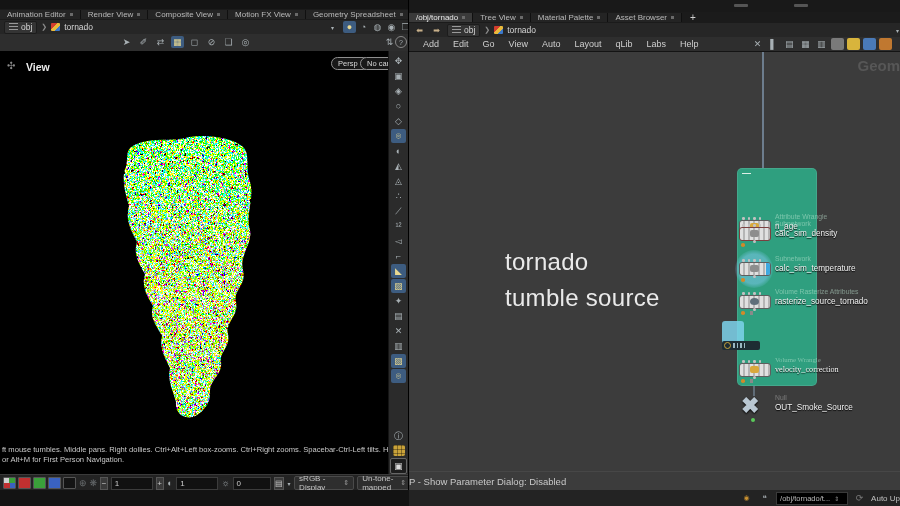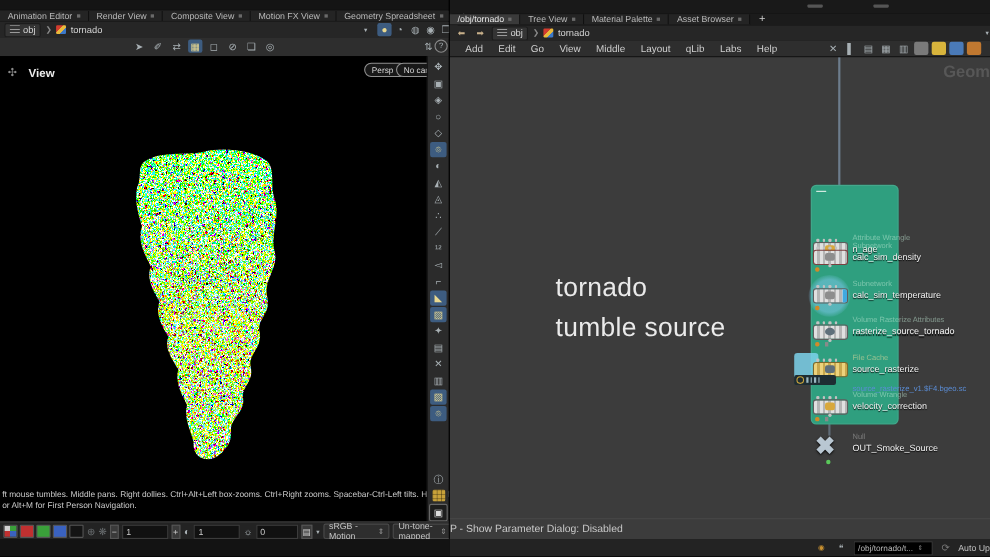--- a/index.html
+++ b/index.html
@@ -241,21 +241,21 @@
     <span class="mini-btn">−</span>
     <span class="field" style="min-width:34px">1</span>
     <span class="mini-btn">+</span>
     <span class="ic">◐</span>
     <span class="field" style="min-width:34px">1</span>
     <span class="ic">☼</span>
     <span class="field" style="min-width:30px">0</span>
     <span class="mini-btn" style="width:16px">▤</span>
     <span class="ic" style="font-size:6px;width:8px;">▾</span>
     <span class="dd" style="width:96px">
-        <span>sRGB - Motion</span>
+        <span>sRGB - Display</span>
         <span class="ud">⇕</span>
       </span>
     <span class="dd" style="width:84px">
         <span>Un-tone-mapped</span>
         <span class="ud">⇕</span>
       </span>
   </div>
 </div>
 
 <div class="abs" style="left:408px;top:0;width:1px;height:506px;background:#000;"></div>
@@ -298,21 +298,21 @@
     <span>tornado</span>
     <div style="flex:1"></div>
     <span class="ic" style="font-size:6px;">▾</span>
   </div>
 
   <div class="abs menubar" style="left:0;top:37px;width:491px;height:15px;box-sizing:border-box;">
     <span class="menu">Add</span>
     <span class="menu">Edit</span>
     <span class="menu">Go</span>
     <span class="menu">View</span>
-    <span class="menu">Middle</span>
+    <span class="menu">Auto</span>
     <span class="menu">Layout</span>
     <span class="menu">qLib</span>
     <span class="menu">Labs</span>
     <span class="menu">Help</span>
     <div style="flex:1"></div>
     <div style="display:flex;align-items:center;gap:3px;">
         <span class="ic">✕</span>
         <span class="ic">▌</span>
         <span class="ic">▤</span>
         <span class="ic">▦</span>
@@ -410,48 +410,29 @@
         </div>
       <div class="outdot"></div>
       <div class="ntype">Subnetwork</div>
       <div class="nname">calc_sim_temperature</div>
       <div class="badges">
           <i class="bo"></i>
         </div>
     </div>
 
     <div class="selbox" style="left:313px;top:269px;width:22px;height:24px;"></div>
-    <div class="node" style="top:277px;">
-      <div class="indots">
-          <i></i>
-          <i></i>
-          <i></i>
-          <i></i>
-        </div>
-      <div class="nbody yellow">
-          <span class="nicon dark"></span>
-        </div>
-      <div class="outdot"></div>
-      <div class="ntype" style="color:rgba(235,220,160,0.55);">File Cache</div>
-      <div class="nname">source_rasterize</div>
-      <div class="badges">
-          <i class="bo"></i>
-          <i class="bg"></i>
-        </div>
-      <div class="nfile">source_rasterize_v1.$F4.bgeo.sc</div>
-    </div>
     <div class="selbar" style="left:313px;top:289px;width:34px;height:9px;">
       <span class="c0"></span>
         <i></i>
         <i></i>
         <i></i>
         <i></i>
     </div>
 
-    <div class="node" style="top:311px;">
+    <div class="node" style="top:311px;font-family:Liberation Serif, serif;">
       <div class="indots">
           <i></i>
           <i></i>
           <i></i>
           <i></i>
         </div>
       <div class="nbody">
           <span class="nicon gold"></span>
         </div>
       <div class="outdot"></div>

